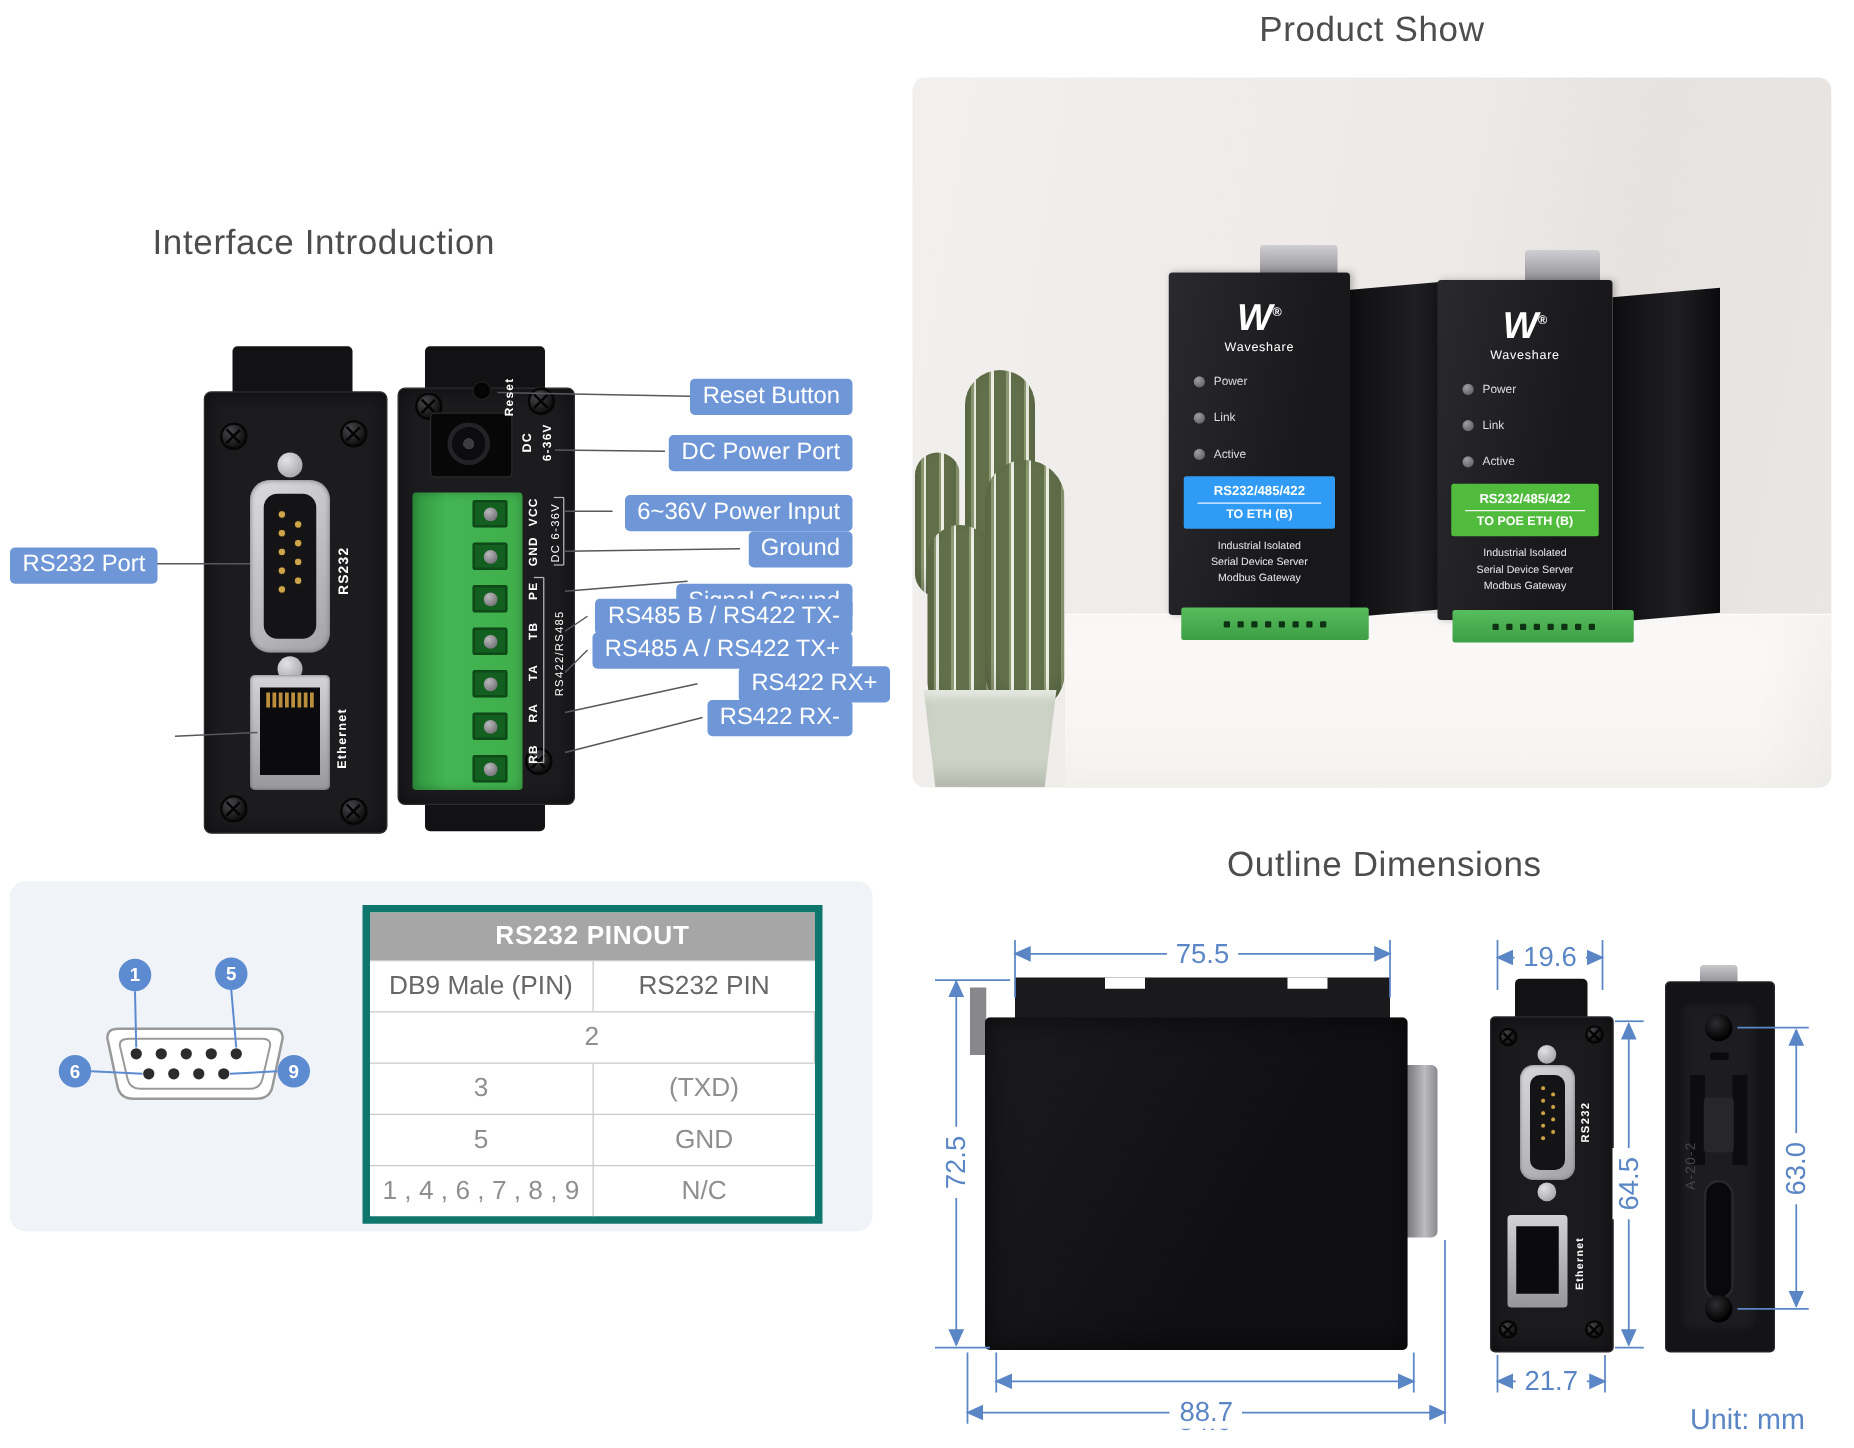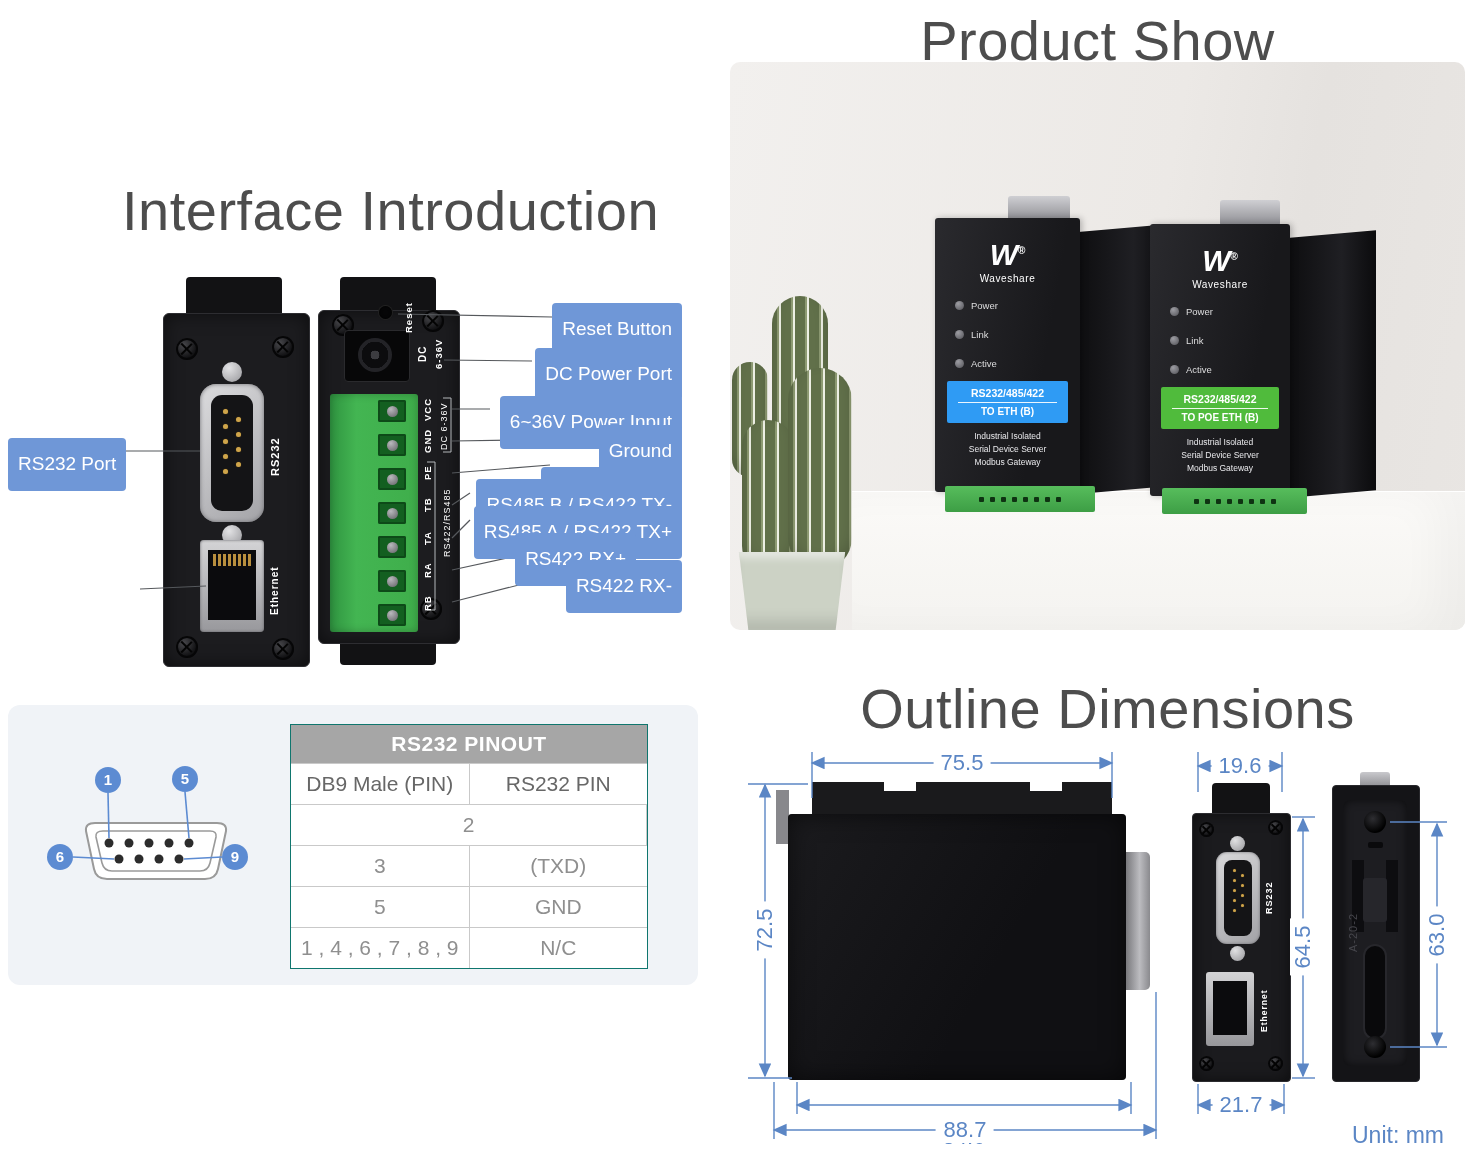--- a/index.html
+++ b/index.html
@@ -1,20 +1,20 @@
 <!DOCTYPE html>
 <html><head>
 <meta charset="utf-8">
 <style>
   html,body{margin:0;padding:0;background:#fff;font-family:"Liberation Sans",sans-serif;}
   .page{position:relative;width:1483px;height:1158px;background:#fff;overflow:hidden;}
   .abs{position:absolute;}
-  .title{position:absolute;font-size:56px;color:#4d4d4d;letter-spacing:.5px;white-space:nowrap;}
-  
-  .callout{position:absolute;background:#6f97d7;color:#fff;font-size:19px;line-height:1.2;padding:15px 10px;border-radius:4px;white-space:nowrap;z-index:7;}
+  .title{position:absolute;font-size:28px;color:#4d4d4d;letter-spacing:.5px;white-space:nowrap;}
+  
+  .callout{position:absolute;background:#6f97d7;color:#fff;font-size:19px;line-height:1.2;padding:3px 10px;border-radius:4px;white-space:nowrap;z-index:7;}
   
   .devbody{position:absolute;background:#1c1c1f;border:1px solid #2d2d31;border-radius:6px;box-shadow:inset 0 0 18px rgba(0,0,0,.55);z-index:4;}
   .devtop{position:absolute;background:#121214;border-radius:4px 4px 0 0;z-index:3;}
   .screw{position:absolute;width:22px;height:22px;border-radius:50%;background:radial-gradient(circle at 35% 32%,#47474b,#101012 65%);box-shadow:inset 0 0 0 2px #060607;z-index:5;}
   .screw::before,.screw::after{content:"";position:absolute;left:15%;top:46%;width:70%;height:2px;background:#040404;}
   .screw::before{transform:rotate(45deg);} .screw::after{transform:rotate(-45deg);}
   .screw.sm{width:15px;height:15px;}
   .vt{position:absolute;writing-mode:vertical-rl;transform:rotate(180deg);color:#fff;font-weight:700;display:flex;align-items:center;justify-content:center;letter-spacing:1px;z-index:6;}
   .dot{width:5px;height:5px;border-radius:50%;background:#cfa54b;box-shadow:0 0 1px #7a5c1d;}
   .dot.sm{width:3px;height:3px;}
@@ -40,21 +40,21 @@
   .badge{width:84%;border-radius:2px;display:flex;flex-direction:column;align-items:center;justify-content:center;gap:3px;padding:6px 0;margin-top:12px;}
   .badge .b1{font-size:10.5px;font-weight:700;}
   .badge .bline{width:82%;height:1px;background:#fff;opacity:.9;}
   .badge .b2{font-size:10px;font-weight:700;}
   .pdesc{font-size:8.5px;line-height:1.55;text-align:center;color:#e9e9ec;margin-top:7px;}
   .pterm{position:absolute;background:linear-gradient(#57bd5c,#3d9e45);border-radius:2px;display:flex;align-items:center;justify-content:center;gap:6px;z-index:5;}
   .pterm i{width:5px;height:5px;background:#0e3312;border-radius:1px;}
   
   .panel{position:absolute;left:8px;top:705px;width:690px;height:280px;background:#f0f3f7;border-radius:12px;z-index:1;}
   .caption{position:absolute;font-size:22px;color:#5d5d5d;white-space:nowrap;}
-  .ptable{position:absolute;left:290px;top:724px;width:356px;background:#fff;border:1px solid #0f766e;z-index:2;}
+  .ptable{position:absolute;left:290px;top:724px;width:356px;background:#fff;border:6px solid #0f766e;z-index:2;}
   .pt-title{height:38px;background:#a6a6a6;color:#fff;font-size:21px;font-weight:700;display:flex;align-items:center;justify-content:center;letter-spacing:.5px;}
   .pt-row{display:flex;border-top:1px solid #c9c9c9;}
   .pt-cell{flex:1;height:40px;display:flex;align-items:center;justify-content:center;font-size:21px;color:#8f8f8f;}
   .pt-cell.h{color:#676767;}
   .pt-cell:first-child{border-right:1px solid #c9c9c9;}
   
   .dimlabel{position:absolute;transform:translate(-50%,-50%);background:#fff;color:#5b86c5;font-size:22px;padding:0 7px;z-index:6;white-space:nowrap;}
   .dimlabel.v{writing-mode:vertical-rl;transform:translate(-50%,-50%) rotate(180deg);padding:7px 0;}
   .unit{position:absolute;color:#5b86c5;font-size:23px;z-index:6;}
   svg.lines{position:absolute;left:0;top:0;z-index:5;pointer-events:none;}
@@ -157,21 +157,21 @@
 
   <div class="callout" style="left:8px;top:438px;">RS232 Port</div>
 
   <div class="callout" style="right:801px;top:303px;">Reset Button</div>
   <div class="callout" style="right:801px;top:348px;">DC Power Port</div>
   <div class="callout" style="right:801px;top:396px;">6~36V Power Input</div>
   <div class="callout" style="right:801px;top:425px;">Ground</div>
   <div class="callout" style="right:801px;top:451px;margin-top:16px;">Signal Ground</div>
   <div class="callout" style="right:801px;top:479px;">RS485 B / RS422 TX-</div>
   <div class="callout" style="right:801px;top:506px;">RS485 A / RS422 TX+</div>
-  <div class="callout" style="right:847px;top:533px;">RS422 RX+</div>
+  <div class="callout" style="right:771px;top:533px;">RS422 RX+</div>
   <div class="callout" style="right:801px;top:560px;">RS422 RX-</div>
 
   <div class="title" style="left:730px;top:8px;width:735px;text-align:center;">Product Show</div>
   <div class="photo">
 
     <div class="carm" style="left:42px;top:234px;width:56px;height:155px;"></div>
     <div class="carm" style="left:2px;top:300px;width:36px;height:115px;"></div>
     <div class="carm" style="left:12px;top:358px;width:52px;height:152px;"></div>
     <div class="carm" style="left:58px;top:306px;width:64px;height:202px;"></div>
     <div class="pot" style="left:3px;top:490px;width:118px;height:78px;"></div>

